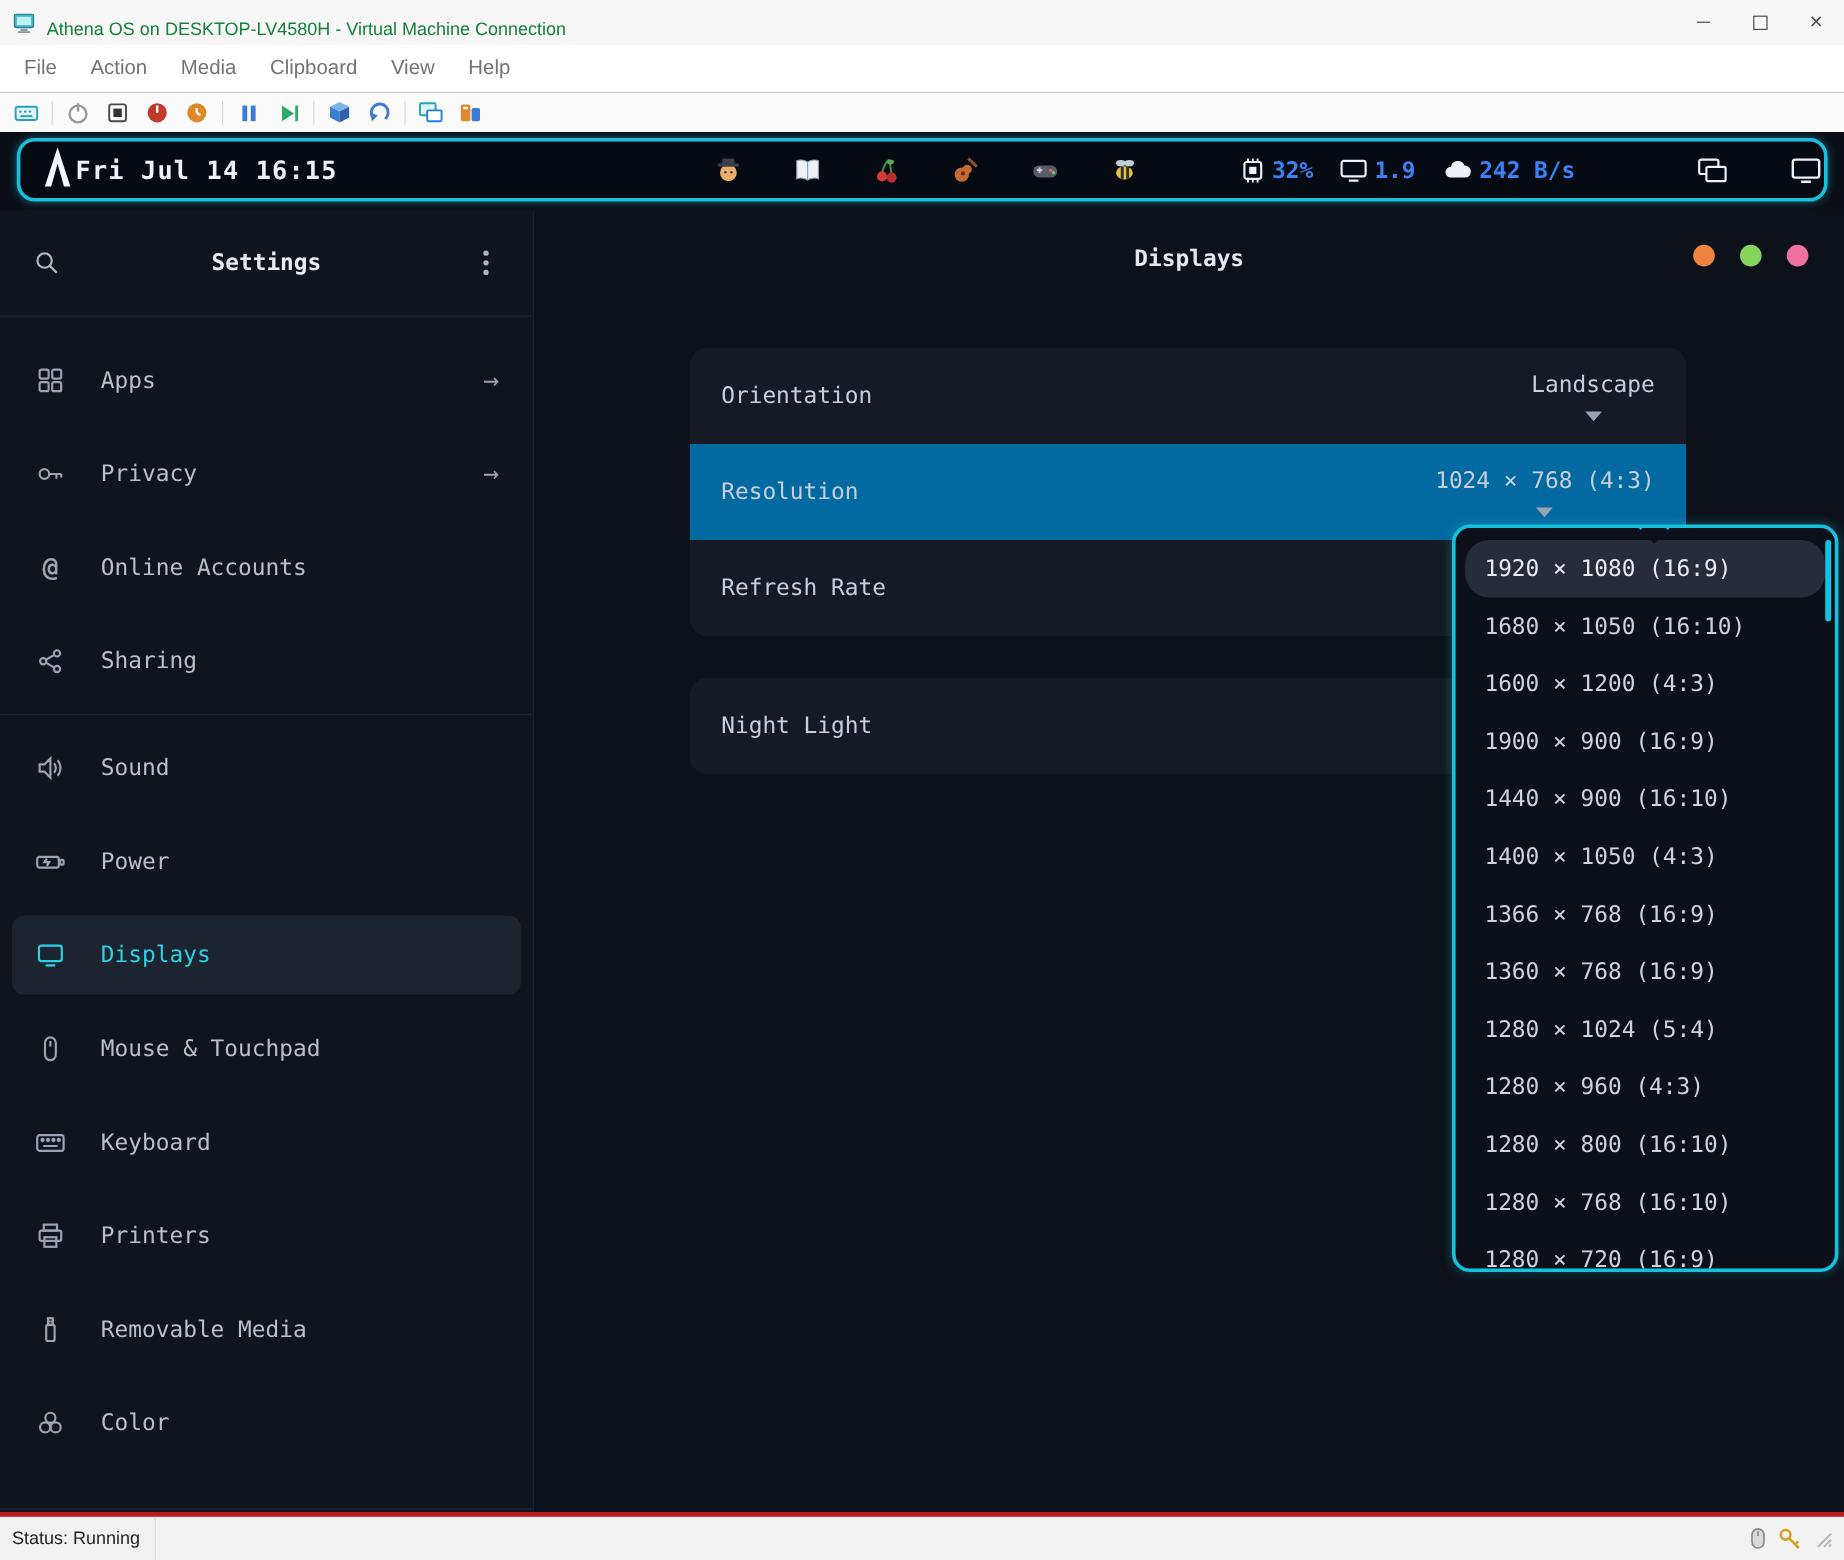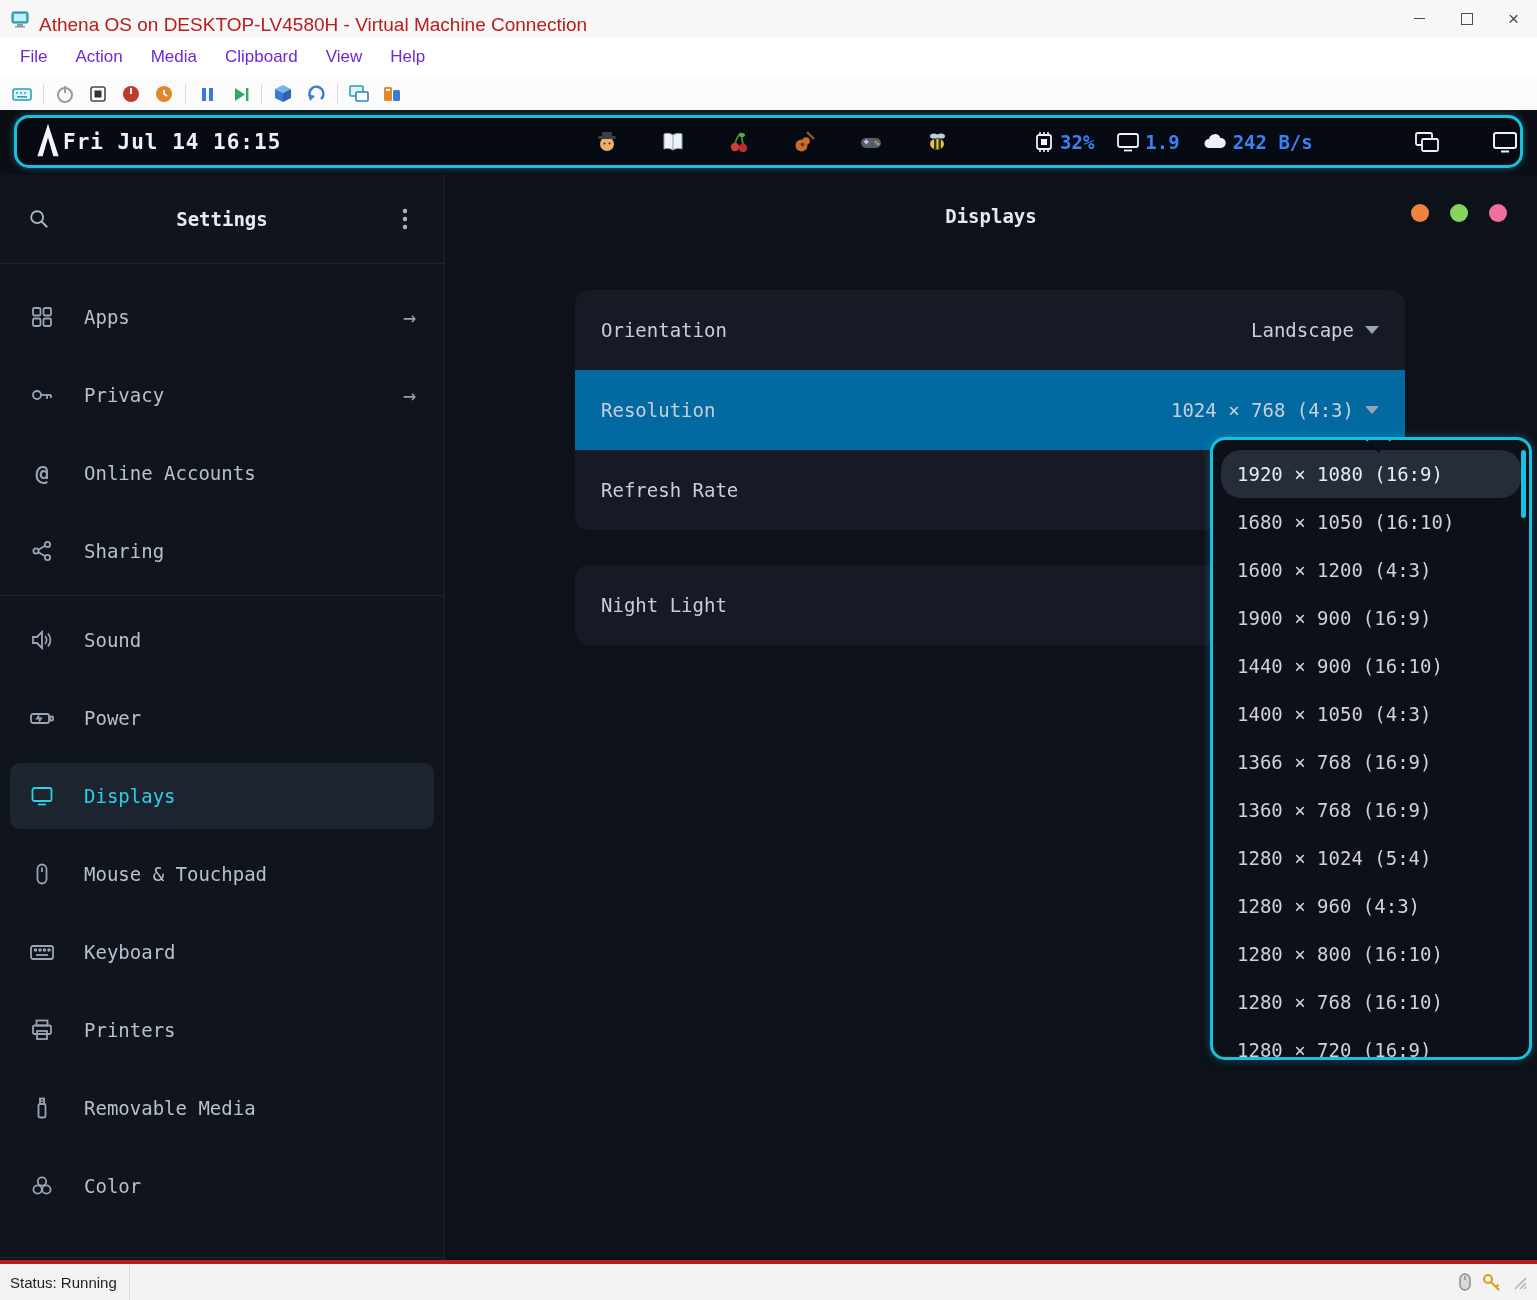--- a/index.html
+++ b/index.html
@@ -2,29 +2,29 @@
 <html><head>
 <meta charset="utf-8">
 <style>
   html,body{margin:0;padding:0;}
   body{font-family:"Liberation Sans",sans-serif;}
   .stage{position:relative;width:1537px;height:1300px;overflow:hidden;background:#0b0e15;}
 
   
   .titlebar{position:absolute;top:0;left:0;right:0;height:37px;background:#f7f7f7;border-bottom:1px solid #e6e6e6;display:flex;align-items:center;}
   .titlebar-icon{margin-left:10px;width:20px;height:20px;flex:0 0 auto;}
-  .titlebar-title{margin-left:9px;font-size:19px;color:#b91c1c;margin-top:12px;}
+  .titlebar-title{margin-left:9px;font-size:15px;color:#15803d;margin-top:12px;}
   .win-controls{margin-left:auto;display:flex;height:100%;}
   .win-btn{width:47px;height:100%;display:flex;align-items:center;justify-content:center;color:#4d4d4d;}
   .glyph-min{width:11px;height:1px;background:#4d4d4d;display:block;}
   .glyph-max{width:10px;height:10px;border:1px solid #4d4d4d;display:block;}
   .glyph-close{font-size:19px;line-height:1;color:#4d4d4d;}
 
   .menubar{position:absolute;top:37px;left:0;right:0;height:40px;background:#ffffff;display:flex;align-items:center;padding-left:6px;}
-  .menu-item{padding:0 14px;font-size:17px;color:#6d28d9;line-height:40px;cursor:default;}
+  .menu-item{padding:0 14px;font-size:17px;color:#737373;line-height:40px;cursor:default;}
 
   .toolbar{position:absolute;top:77px;left:0;right:0;height:33px;background:#fbfbfb;border-bottom:1px solid #e2e2e2;display:flex;align-items:center;gap:9px;padding-left:10px;}
   .tb-btn{width:24px;height:24px;display:flex;align-items:center;justify-content:center;background:none;border:none;padding:0;}
   .tb-sep{width:1px;height:20px;background:#d9d9d9;}
 
   
   .vm-screen{position:absolute;top:110px;left:0;right:0;height:1154px;background:#0b0e15;overflow:hidden;}
 
   
   .athena-topbar{position:absolute;top:5px;left:14px;right:14px;height:53px;border:3px solid #17c1de;border-radius:15px;background:#060a12;box-sizing:border-box;display:flex;align-items:center;padding:0 16px;box-shadow:0 0 7px rgba(23,193,222,.45);}
@@ -62,21 +62,21 @@
   .dot-orange{background:#ef8440;}
   .dot-green{background:#85d45c;}
   .dot-pink{background:#f0719d;}
 
   .card{position:absolute;left:130px;width:830px;background:#151a24;border-radius:14px;overflow:hidden;}
   .card1{top:115px;}
   .card2{top:390px;}
   .row{height:80px;display:flex;align-items:center;padding:0 26px;box-sizing:border-box;}
   .row.selected{background:#0369a1;}
   .row-label{font-size:19px;color:#c8cfdb;}
-  .row-value{margin-left:auto;display:flex;align-items:center;gap:11px;font-size:19px;color:#c8cfdb;}
+  .row-value{margin-left:auto;display:flex;align-items:center;gap:11px;font-size:19px;color:#c8cfdb;flex-direction:column;}
   .caret{width:0;height:0;border-left:7px solid transparent;border-right:7px solid transparent;border-top:8px solid #9aa3b2;}
 
   
   .dropdown{position:absolute;left:765px;top:262px;width:322px;height:623px;box-sizing:border-box;background:#0c1018;border:3px solid #17c1de;border-radius:15px;z-index:5;padding:10px 8px;overflow:hidden;box-shadow:0 0 10px rgba(23,193,222,.35);}
   .dropdown-arrow{position:absolute;top:-10px;left:156px;width:16px;height:16px;background:#0c1018;border-top:3px solid #17c1de;border-left:3px solid #17c1de;transform:rotate(45deg);}
   .dd-option{height:48px;display:flex;align-items:center;padding:0 16px;font-size:19px;color:#ccd3df;border-radius:20px;white-space:nowrap;text-align:right;}
   .dd-option.highlighted{background:#262c3a;color:#e6ebf3;}
   .dd-scrollbar{position:absolute;top:10px;right:3px;width:5px;height:68px;background:#17c1de;border-radius:3px;}
 
   

